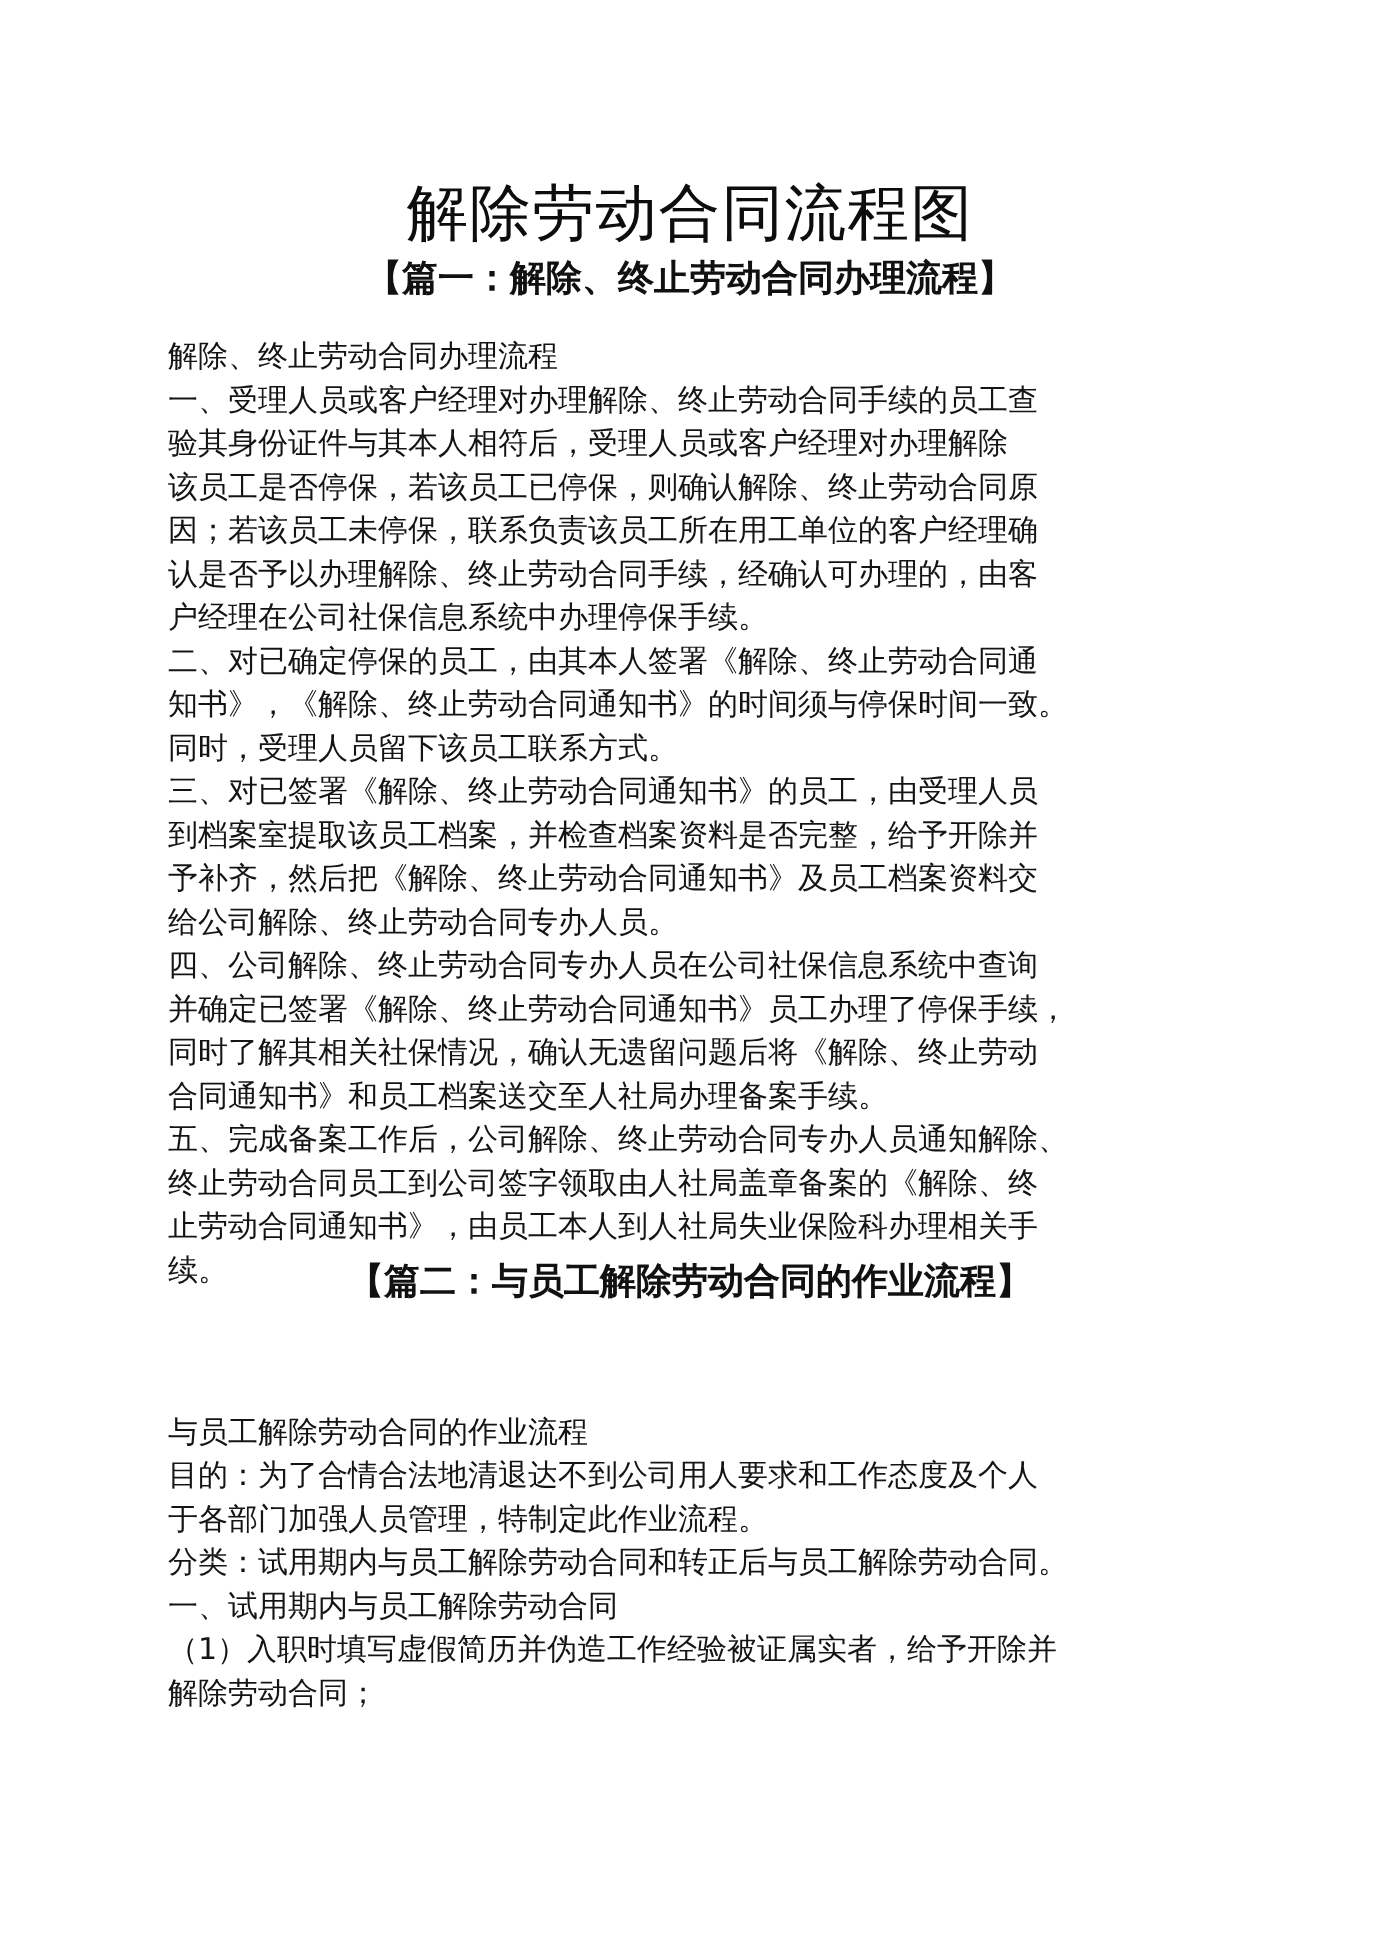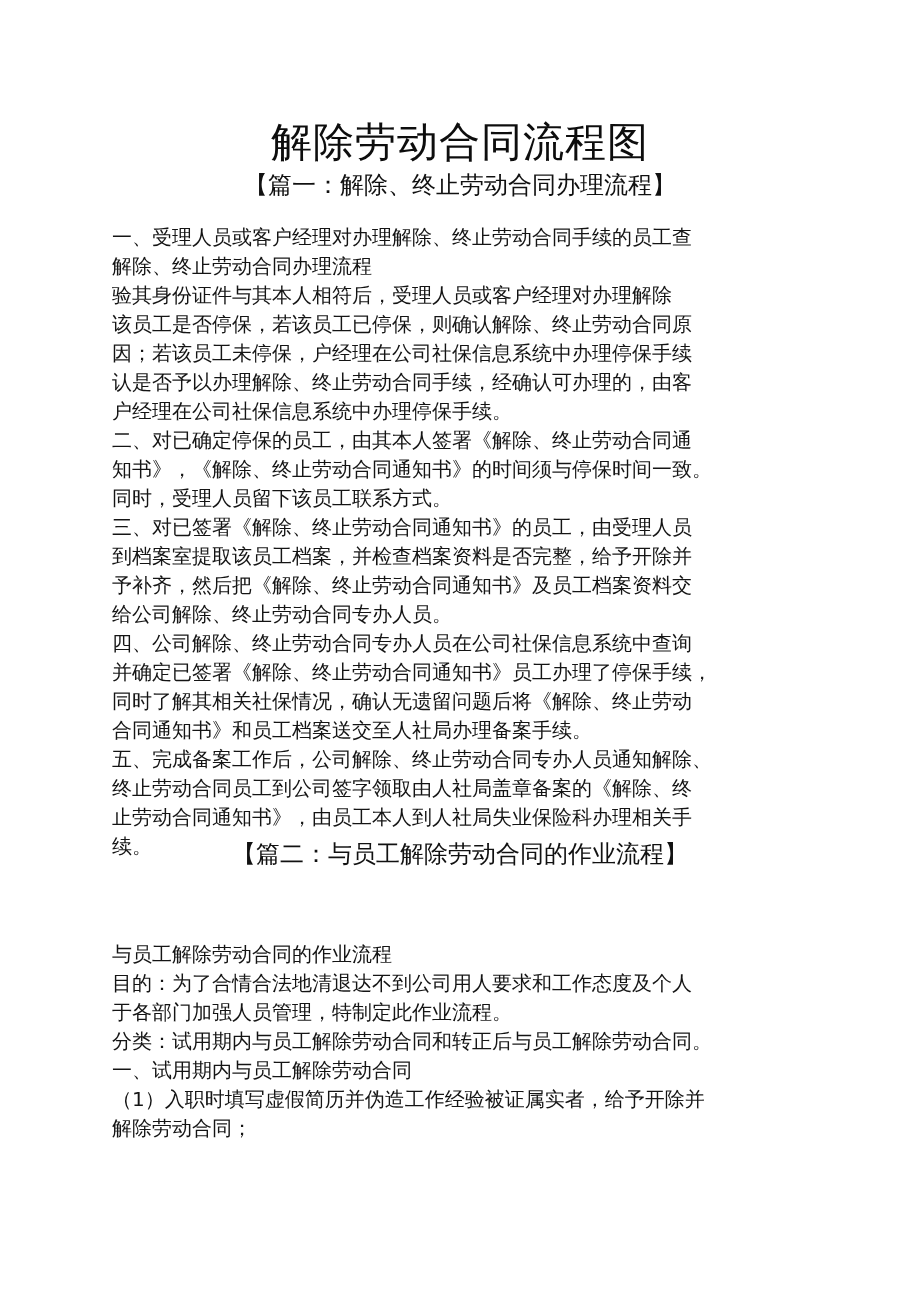--- a/index.html
+++ b/index.html
@@ -9,43 +9,43 @@
       color: #111111;
     }
     .page { position: absolute; left: 0; top: 0; width: 920px; height: 1303px; }
     .title {
       position: absolute; left: 0; width: 920px; top: 118px;
       text-align: center; font-size: 41px; line-height: 48px; letter-spacing: 1px;
       color: #0d0d0d;
     }
     .section-heading {
       position: absolute; left: 0; width: 920px;
-      text-align: center; font-size: 24px; line-height: 34px; color: #111;
+      text-align: center; font-size: 24px; line-height: 34px; color: #111; font-weight: bold;
     }
     .body-block {
       position: absolute; left: 112px; width: 640px;
       font-size: 20px; line-height: 29px; color: #141414;
     }
     .line { display: block; white-space: nowrap; height: 29px; }
   </style>
 </head>
 <body>
 
 <div class="page">
 
   <div class="title">解除劳动合同流程图</div>
 
   <div class="section-heading" style="top:168px;">【篇一：解除、终止劳动合同办理流程】</div>
 
   <div class="body-block" style="top:223px;">
+    <span class="line"> 解除、终止劳动合同办理流程</span>
     <span class="line"> 一、受理人员或客户经理对办理解除、终止劳动合同手续的员工查</span>
-    <span class="line"> 解除、终止劳动合同办理流程</span>
     <span class="line">验其身份证件与其本人相符后，受理人员或客户经理对办理解除</span>
     <span class="line">该员工是否停保，若该员工已停保，则确认解除、终止劳动合同原</span>
-    <span class="line">因；若该员工未停保，户经理在公司社保信息系统中办理停保手续</span>
+    <span class="line">因；若该员工未停保，联系负责该员工所在用工单位的客户经理确</span>
     <span class="line">认是否予以办理解除、终止劳动合同手续，经确认可办理的，由客</span>
     <span class="line">户经理在公司社保信息系统中办理停保手续。</span>
     <span class="line"> 二、对已确定停保的员工，由其本人签署《解除、终止劳动合同通</span>
     <span class="line">知书》，《解除、终止劳动合同通知书》的时间须与停保时间一致。</span>
     <span class="line">同时，受理人员留下该员工联系方式。</span>
     <span class="line"> 三、对已签署《解除、终止劳动合同通知书》的员工，由受理人员</span>
     <span class="line">到档案室提取该员工档案，并检查档案资料是否完整，给予开除并</span>
     <span class="line">予补齐，然后把《解除、终止劳动合同通知书》及员工档案资料交</span>
     <span class="line">给公司解除、终止劳动合同专办人员。</span>
     <span class="line"> 四、公司解除、终止劳动合同专办人员在公司社保信息系统中查询</span>

